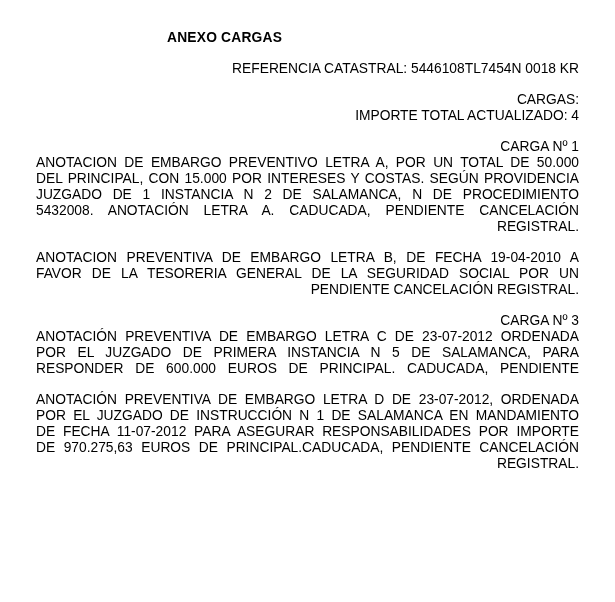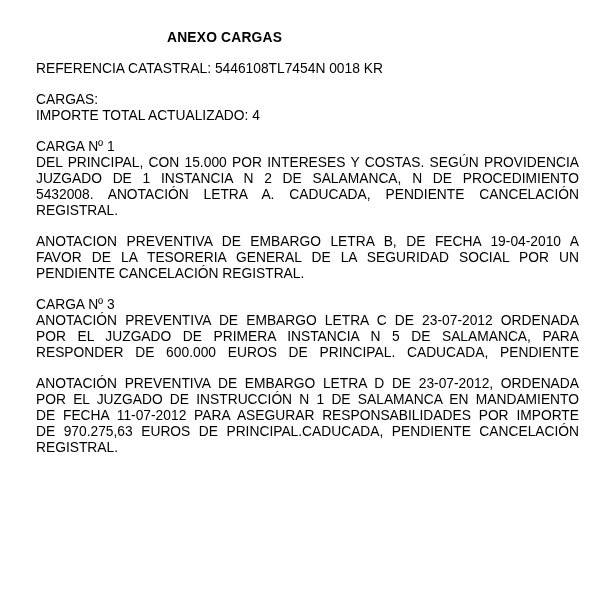--- a/index.html
+++ b/index.html
@@ -34,40 +34,41 @@
   }
   .para div {
     margin: 0;
     padding: 0;
   }
   .jline {
     text-align: justify;
     text-align-last: justify;
   }
   .lline {
-    text-align: left;
+    text-align: right;
   }
 </style>
 </head>
 <body>
 
 <div class="page">
   <div class="text-col">
 
     <div class="doc-title">ANEXO CARGAS</div>
 
     <div class="para lline">REFERENCIA CATASTRAL: 5446108TL7454N 0018 KR</div>
 
     <div class="para">
       <div class="lline">CARGAS:</div>
       <div class="lline">IMPORTE TOTAL ACTUALIZADO: 4</div>
     </div>
 
     <div class="para">
       <div class="lline">CARGA Nº 1</div>
+      <div class="jline">ANOTACION DE EMBARGO PREVENTIVO LETRA A, POR UN TOTAL DE 50.000</div>
       <div class="jline">DEL PRINCIPAL, CON 15.000 POR INTERESES Y COSTAS. SEGÚN PROVIDENCIA</div>
       <div class="jline">JUZGADO DE 1 INSTANCIA N 2 DE SALAMANCA, N DE PROCEDIMIENTO</div>
       <div class="jline">5432008. ANOTACIÓN LETRA A. CADUCADA, PENDIENTE CANCELACIÓN</div>
       <div class="lline">REGISTRAL.</div>
     </div>
 
     <div class="para">
       <div class="jline">ANOTACION PREVENTIVA DE EMBARGO LETRA B, DE FECHA 19-04-2010 A</div>
       <div class="jline">FAVOR DE LA TESORERIA GENERAL DE LA SEGURIDAD SOCIAL POR UN</div>
       <div class="lline">PENDIENTE CANCELACIÓN REGISTRAL.</div>

